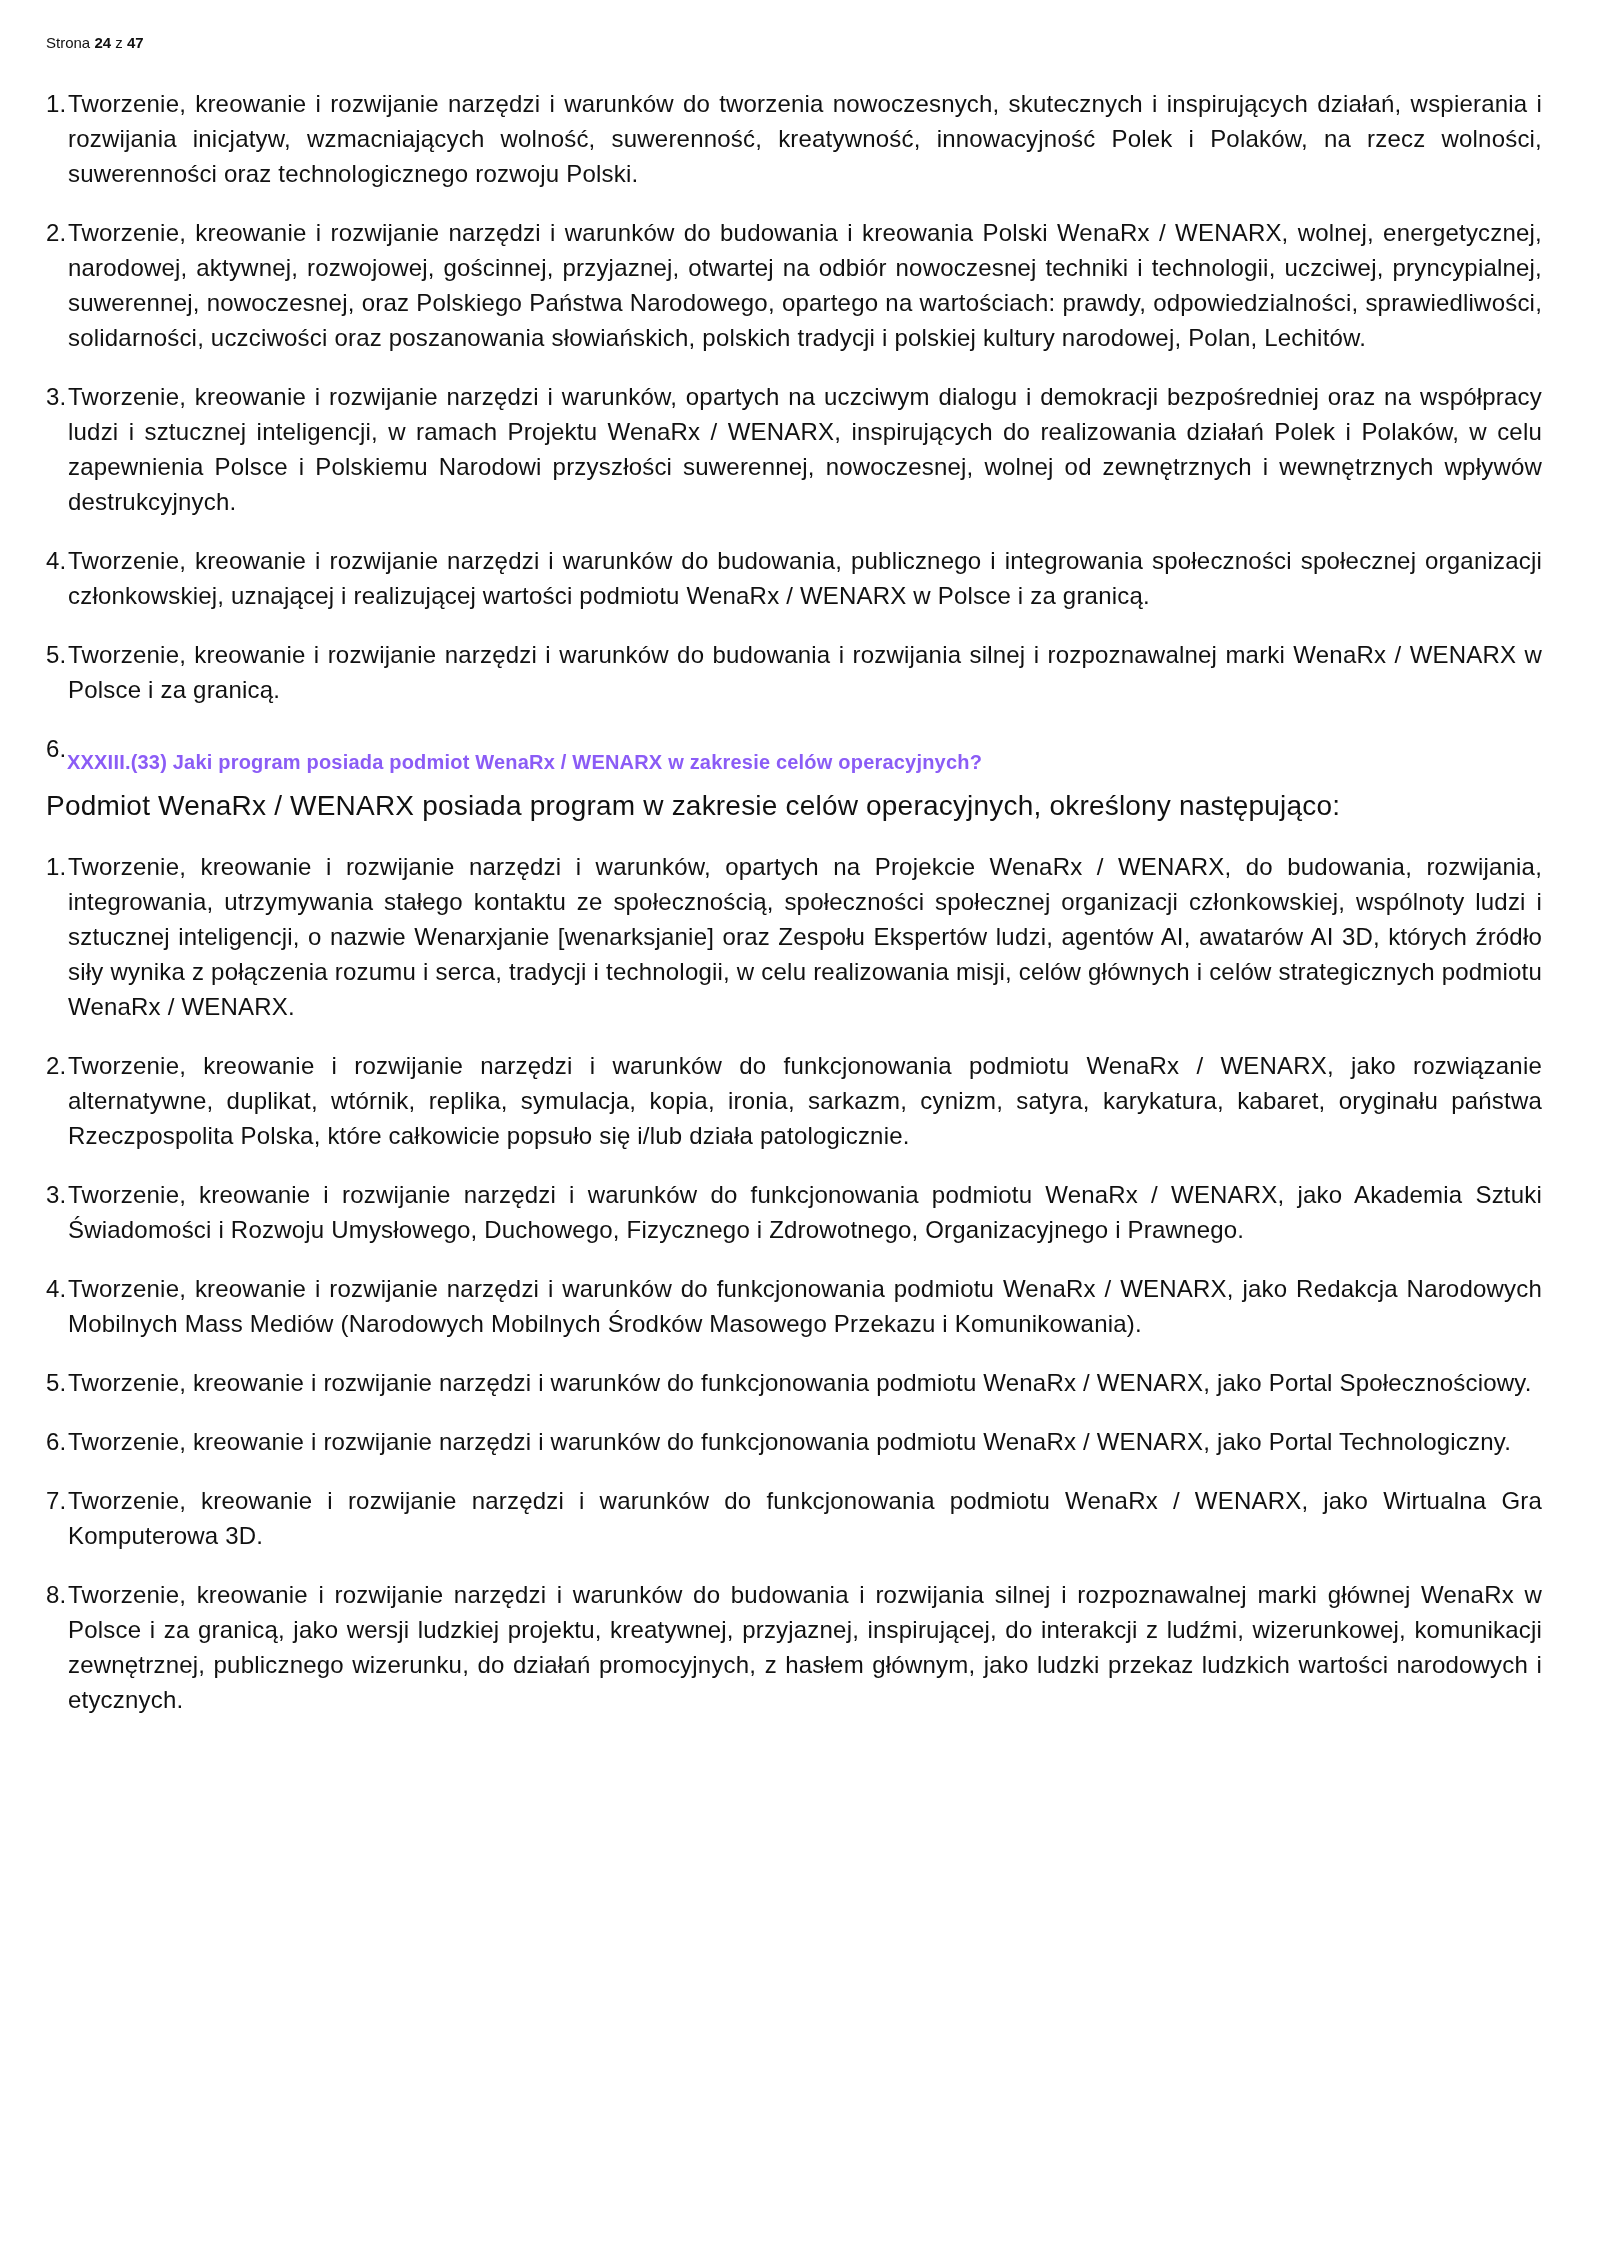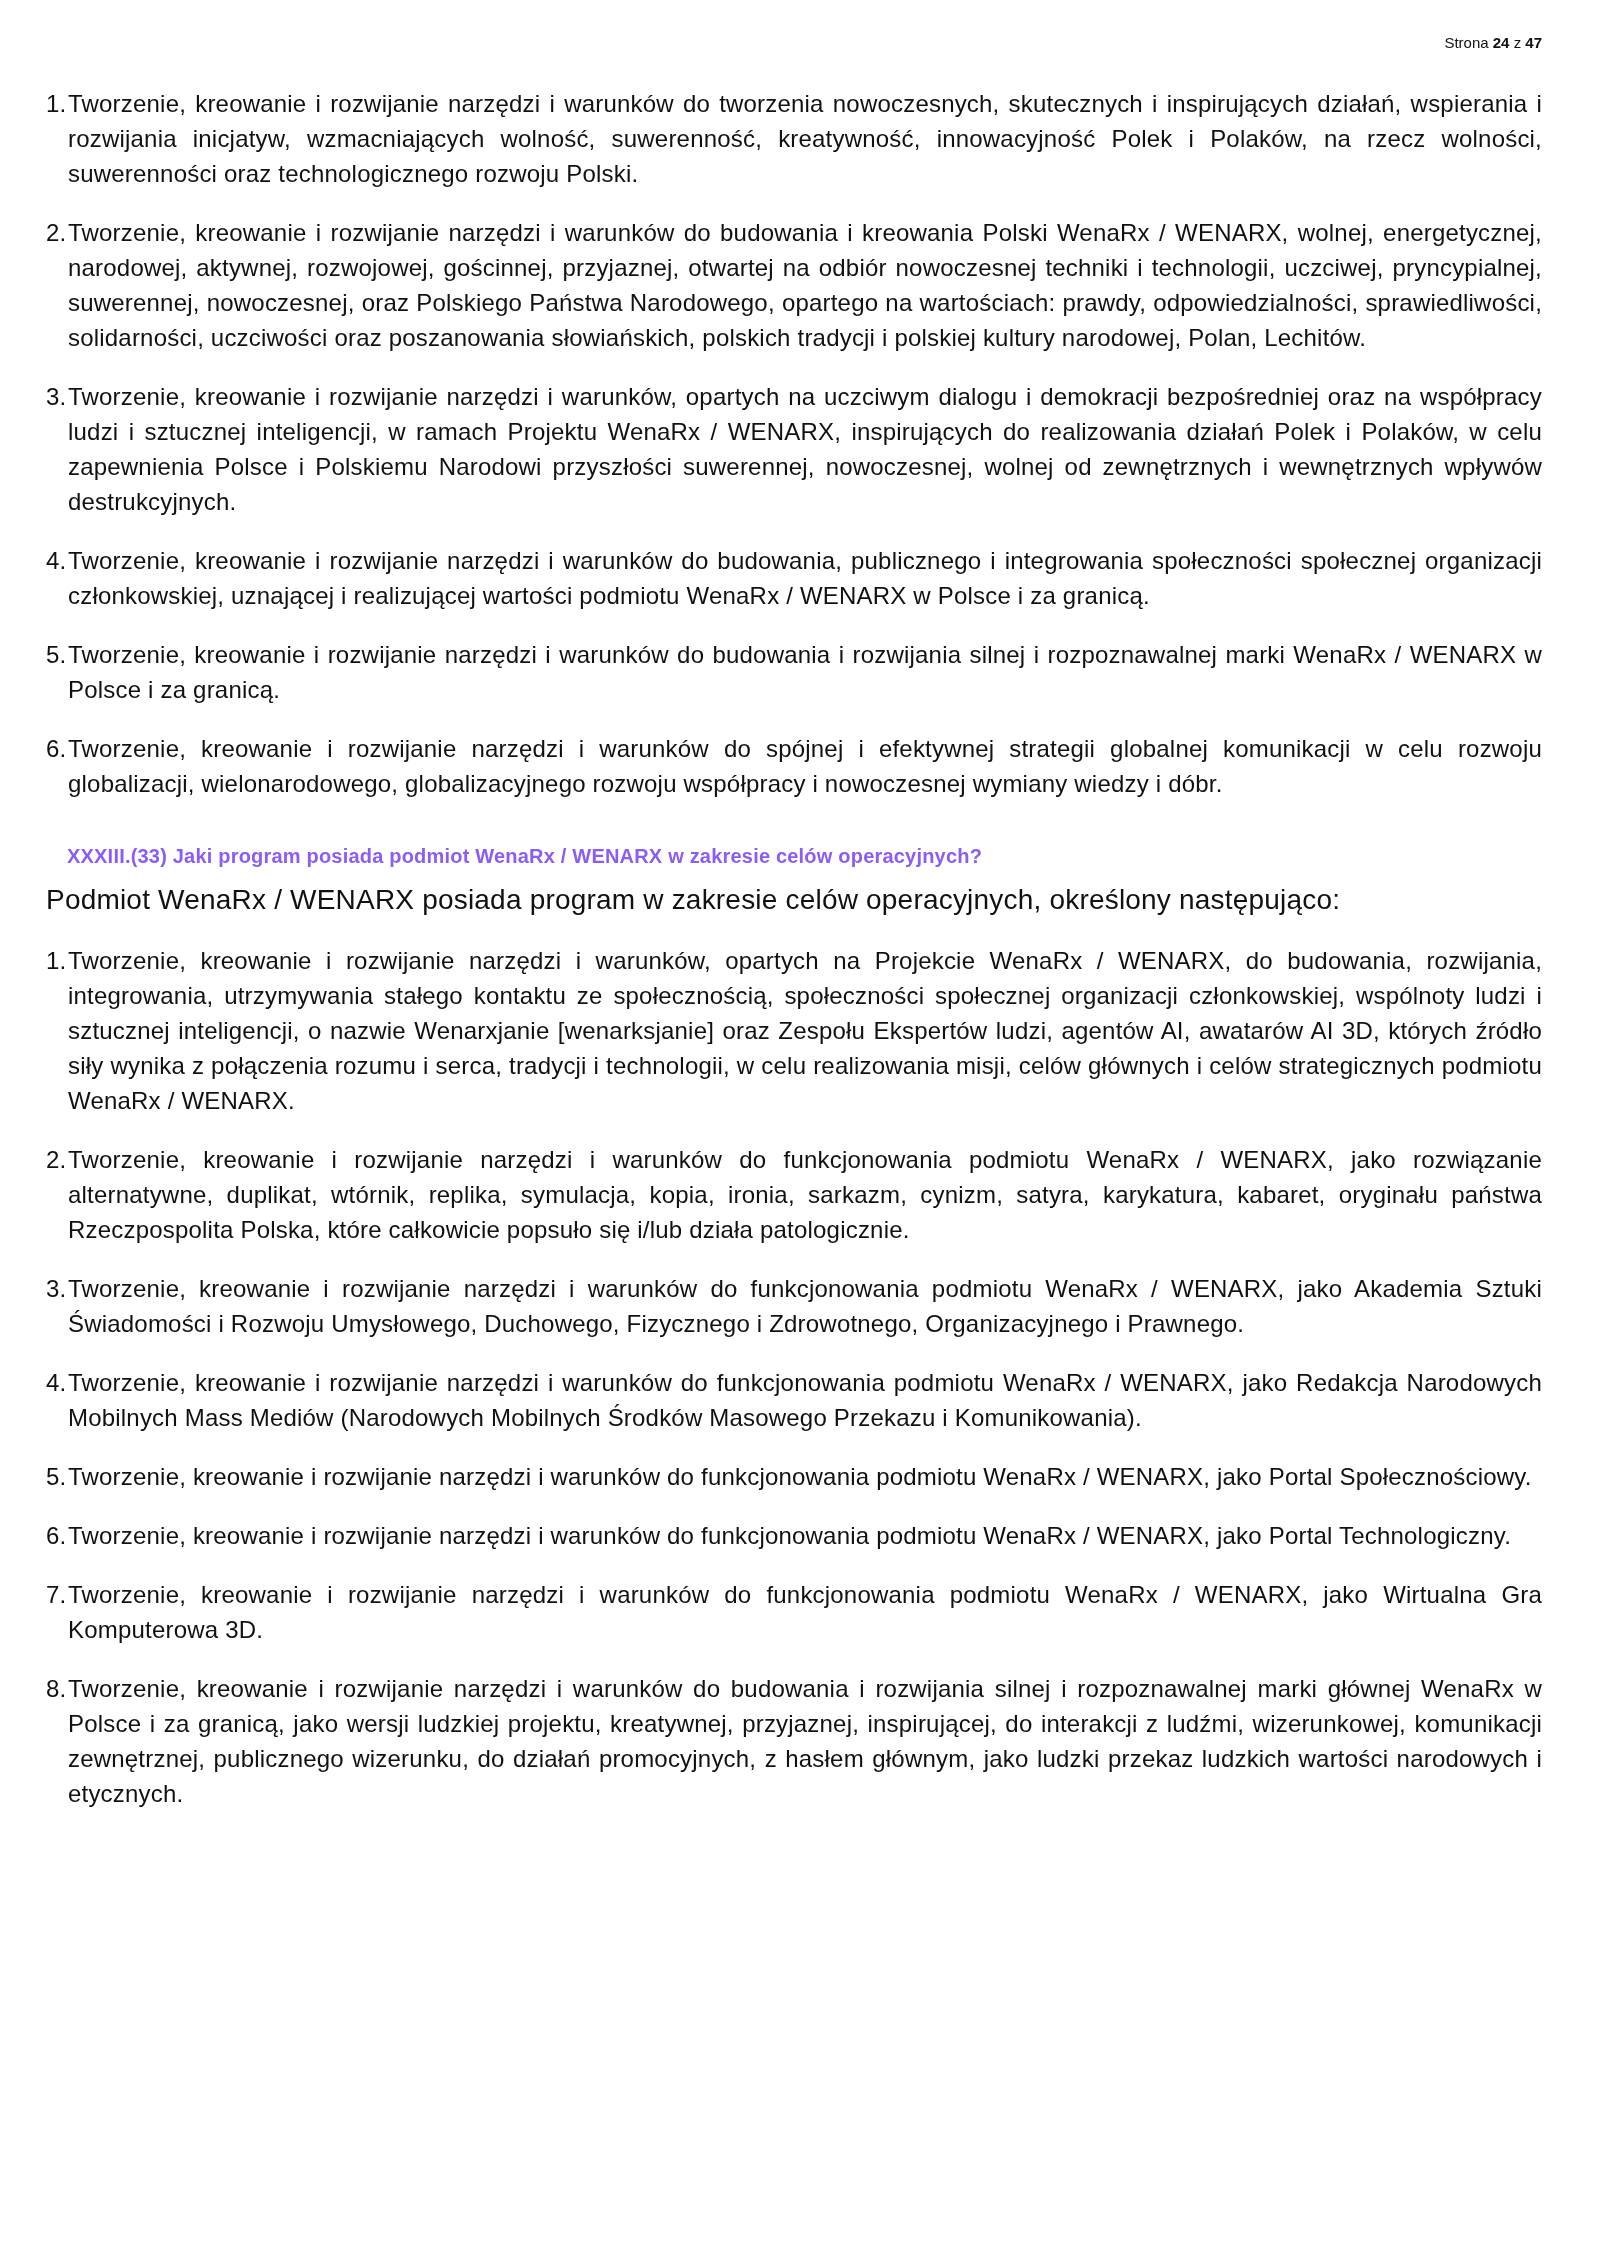--- a/index.html
+++ b/index.html
@@ -13,21 +13,21 @@
     height: 2262px;
     margin: 0 auto;
     background: #ffffff;
     color: #111111;
     font-family: "Liberation Sans", "DejaVu Sans", sans-serif;
     box-sizing: border-box;
     padding: 34px 58px 40px 46px;
     overflow: hidden;
   }
   .page-header {
-    text-align: right;
+    text-align: left;
     font-size: 15px;
     line-height: 18px;
     margin-bottom: 34px;
     color: #111111;
   }
   .page-header b { font-weight: bold; }
   .doc-list {
     list-style: none;
     margin: 0;
     padding: 0;
@@ -97,21 +97,20 @@
         <span class="txt">Tworzenie, kreowanie i rozwijanie narzędzi i warunków do budowania, publicznego i integrowania społeczności społecznej organizacji członkowskiej, uznającej i realizującej wartości podmiotu WenaRx / WENARX w Polsce i za granicą.</span>
       </li>
 
       <li class="doc-item">
         <span class="num">5.</span>
         <span class="txt">Tworzenie, kreowanie i rozwijanie narzędzi i warunków do budowania i rozwijania silnej i rozpoznawalnej marki WenaRx / WENARX w Polsce i za granicą.</span>
       </li>
 
       <li class="doc-item">
         <span class="num">6.</span>
-        <span class="txt">Tworzenie, kreowanie i rozwijanie narzędzi i warunków do spójnej i efektywnej strategii globalnej komunikacji w celu rozwoju globalizacji, wielonarodowego, globalizacyjnego rozwoju współpracy i nowoczesnej wymiany wiedzy i dóbr.</span>
       </li>
     </ol>
 
   <h2 class="doc-heading">XXXIII.(33) Jaki program posiada podmiot WenaRx / WENARX w zakresie celów operacyjnych?</h2>
 
   <p class="doc-intro">Podmiot WenaRx / WENARX posiada program w zakresie celów operacyjnych, określony następująco:</p>
 
   <ol class="doc-list">
 
       <li class="doc-item">

